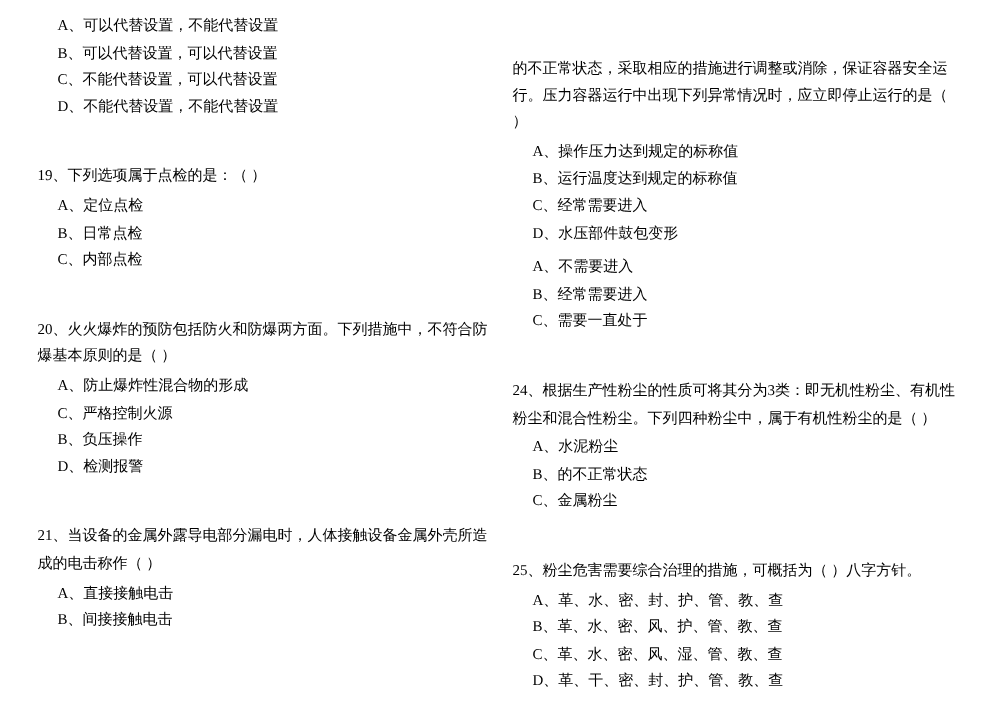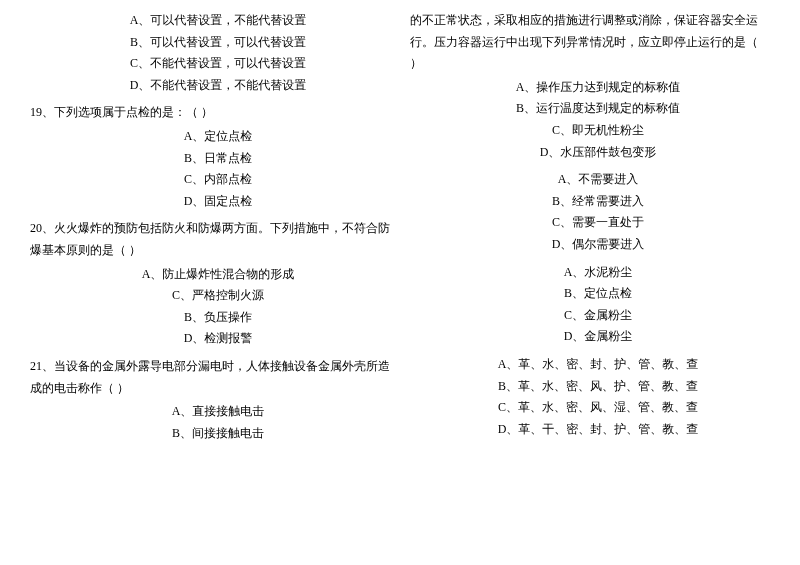--- a/index.html
+++ b/index.html
@@ -23,24 +23,24 @@
     }
     .column {
       flex: 1;
     }
     .question-block {
       margin-bottom: 6px;
     }
     .question-title {
       text-indent: 0;
       margin-bottom: 2px;
+      margin-top: 34px;
     }
     .option {
       padding-left: 16px;
-      text-align: center;
     }
   </style>
 </head>
 <body>
 
 <div class="page-content">
 
   <div class="column">
 
     <div class="question-block">
@@ -49,21 +49,20 @@
       <div class="option">C、不能代替设置，可以代替设置</div>
       <div class="option">D、不能代替设置，不能代替设置</div>
     </div>
 
 
     <div class="question-block">
       <div class="question-title">19、下列选项属于点检的是：（    ）</div>
       <div class="option">A、定位点检</div>
       <div class="option">B、日常点检</div>
       <div class="option">C、内部点检</div>
-      <div class="option">D、固定点检</div>
     </div>
 
     <div class="question-block">
       <div class="question-title">20、火火爆炸的预防包括防火和防爆两方面。下列措施中，不符合防爆基本原则的是（    ）</div>
       <div class="option">A、防止爆炸性混合物的形成</div>
       <div class="option">C、严格控制火源</div>
       <div class="option">B、负压操作</div>
       <div class="option">D、检测报警</div>
     </div>
 
@@ -75,39 +74,39 @@
     </div>
 
   </div>
 
   <div class="column">
 
     <div class="question-block">
       <div class="question-title">的不正常状态，采取相应的措施进行调整或消除，保证容器安全运行。压力容器运行中出现下列异常情况时，应立即停止运行的是（    ）</div>
       <div class="option">A、操作压力达到规定的标称值</div>
       <div class="option">B、运行温度达到规定的标称值</div>
-      <div class="option">C、即无机性粉尘</div>
+      <div class="option">C、经常需要进入</div>
       <div class="option">D、水压部件鼓包变形</div>
     </div>
 
     <div class="question-block">
       <div class="option">A、不需要进入</div>
       <div class="option">B、经常需要进入</div>
       <div class="option">C、需要一直处于</div>
-      <div class="option">D、偶尔需要进入</div>
     </div>
 
     <div class="question-block">
+      <div class="question-title">24、根据生产性粉尘的性质可将其分为3类：即无机性粉尘、有机性粉尘和混合性粉尘。下列四种粉尘中，属于有机性粉尘的是（    ）</div>
       <div class="option">A、水泥粉尘</div>
-      <div class="option">B、定位点检</div>
+      <div class="option">B、的不正常状态</div>
       <div class="option">C、金属粉尘</div>
-      <div class="option">D、金属粉尘</div>
     </div>
 
     <div class="question-block">
+      <div class="question-title">25、粉尘危害需要综合治理的措施，可概括为（    ）八字方针。</div>
       <div class="option">A、革、水、密、封、护、管、教、查</div>
       <div class="option">B、革、水、密、风、护、管、教、查</div>
       <div class="option">C、革、水、密、风、湿、管、教、查</div>
       <div class="option">D、革、干、密、封、护、管、教、查</div>
     </div>
 
   </div>
 </div>
 
 </body></html>

